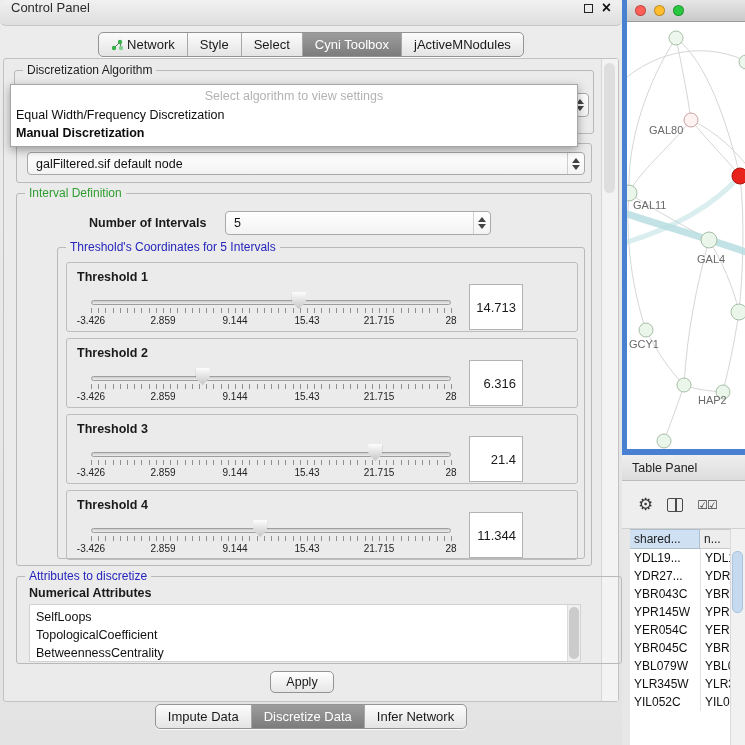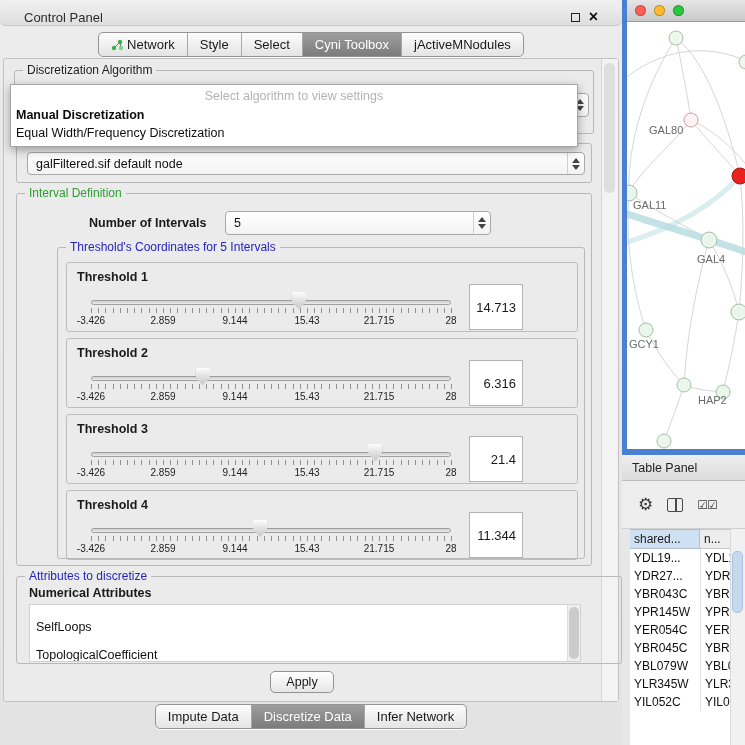--- a/index.html
+++ b/index.html
@@ -6,22 +6,22 @@
   html,body { width:745px; height:745px; }
   body {
     font-family:"Liberation Sans", sans-serif;
     font-size:13px; color:#1a1a1a;
     background:#e7e7e7; position:relative; overflow:hidden;
   }
   .abs { position:absolute; }
 
   
   .cp { left:0; top:0; width:622px; height:745px; background:linear-gradient(#ececec,#e3e3e3); }
-  .cp-titlebar { left:0; top:0; width:622px; height:26px; display:flex; align-items:flex-end;
-    padding:0 24px; background:linear-gradient(#f1f1f1,#dedede); border-bottom:1px solid #c6c6c6;border-radius:6px; }
+  .cp-titlebar { left:0; top:0; width:622px; height:26px; display:flex; align-items:flex-start;
+    padding:0 11px; background:linear-gradient(#f1f1f1,#dedede); border-bottom:1px solid #c6c6c6;border-radius:6px; }
   .cp-title { font-size:13px; color:#2c2c2c; }
   .tb-icons { margin-left:auto; display:flex; gap:9px; align-items:center; }
   .float-glyph { width:9px; height:9px; border:1.5px solid #222; display:inline-block; }
   .close-glyph { font-size:16px; font-weight:bold; color:#111; line-height:1; }
 
   
   .tabrow { left:0; width:622px; display:flex; justify-content:center; }
   .tabrow.top { top:32px; }
   .tabrow.bottom { top:704px; }
   .seg { display:flex; border:1px solid #949494; border-radius:5px; overflow:hidden;
@@ -66,21 +66,21 @@
     background:linear-gradient(#cdcdcd,#ececec); border:1px solid #9e9e9e; border-radius:3px; }
   .ticks { position:absolute; left:0; top:17px; width:361px; height:5px;
     background:repeating-linear-gradient(to right,#8f8f8f 0 1px,transparent 1px 7.2px); }
   .ticklabels span { position:absolute; top:24px; font-size:10px; color:#222; transform:translateX(-50%); white-space:nowrap; }
   .handle { position:absolute; top:1px; width:14px; height:17px;
     background:linear-gradient(#fdfdfd,#c6c6c6);
     clip-path:polygon(0 0,100% 0,100% 60%,50% 100%,0 60%);
     filter:drop-shadow(0 1px 1px rgba(0,0,0,.45)); }
   .th-value { position:absolute; left:402px; top:21px; width:54px; height:46px; background:#fff;
     border:1px solid #b3b3b3; font-size:13px; display:flex; align-items:center; justify-content:flex-end; padding-right:6px; }
-  .attr-item { font-size:12.5px; padding:14px 6px; height:18px; line-height:17px; color:#111; }
+  .attr-item { font-size:12.5px; padding:4px 6px; height:18px; line-height:17px; color:#111; }
   .attr-scroll { position:absolute; right:0; top:0; width:13px; height:100%; background:#efefef; border-left:1px solid #dcdcdc; }
   .attr-thumb { position:absolute; right:1px; top:2px; width:10px; height:52px; background:#cbcbcb; border-radius:5px; }
 
   .apply-btn { left:270px; top:671px; width:64px; height:22px; border:1px solid #939393; border-radius:5px;
     background:linear-gradient(#ffffff,#e6e6e6); font-size:12.5px; display:flex; align-items:center; justify-content:center; }
 
   
   .net-window { left:622px; top:0; width:123px; height:455px; background:#fff;
     border-left:5px solid var(--accent-blue-border,#4a80d1); border-bottom:6px solid var(--accent-blue-border,#4a80d1); }
   .net-titlebar { position:absolute; left:0; top:0; width:100%; height:22px;
@@ -159,22 +159,22 @@
     <div class="combo" style="position:absolute; left:6px; top:22px; width:568px; height:24px;">
       <span class="arrows">
           <span class="tri-up"></span>
           <span class="tri-down"></span>
         </span>
     </div>
   </div>
 
   <div class="abs popup">
     <div class="ph">Select algorithm to view settings</div>
+    <div class="item">Equal Width/Frequency Discretization</div>
     <div class="item b">Manual Discretization</div>
-    <div class="item">Equal Width/Frequency Discretization</div>
   </div>
 
   <div class="abs group" style="left:16px; top:143px; width:576px; height:40px;">
     <span class="group-label">Table Data</span>
     <div class="combo" style="position:absolute; left:10px; top:8px; width:558px; height:23px;">
       <span>galFiltered.sif default node</span>
       <span class="arrows">
           <span class="tri-up"></span>
           <span class="tri-down"></span>
         </span>

